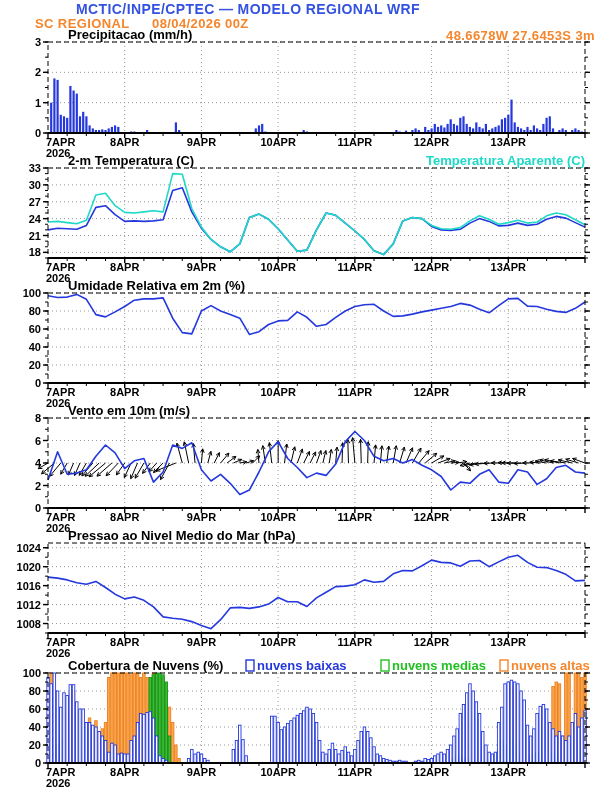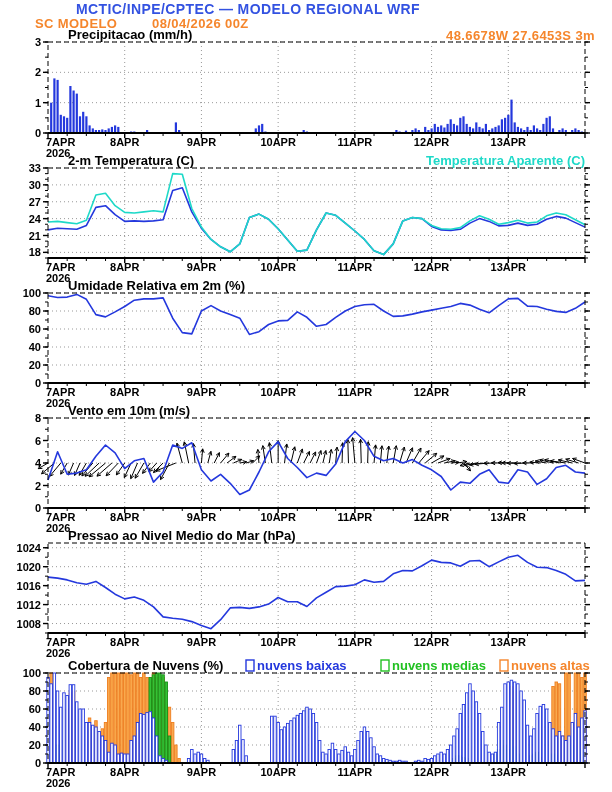--- a/index.html
+++ b/index.html
@@ -11,21 +11,21 @@
   #hdr-run{top:16px;left:152px;font-size:13px;}
   #hdr-coords{top:28px;left:0;width:575px;text-align:right;font-size:13px;margin-left:20px;}
   svg{position:absolute;top:0;left:0;}
   text{font-family:"Liberation Sans",sans-serif;font-weight:bold;}
 </style>
 </head>
 <body>
 
 <div id="page">
   <div id="hdr-line1" class="hdr" style="color: rgb(51, 82, 225);">MCTIC/INPE/CPTEC — MODELO REGIONAL WRF</div>
-  <div id="hdr-station" class="hdr" style="color: rgb(245, 134, 44);">SC MODELO</div>
+  <div id="hdr-station" class="hdr" style="color: rgb(245, 134, 44);">SC REGIONAL</div>
   <div id="hdr-run" class="hdr" style="color: rgb(245, 134, 44);">08/04/2026 00Z</div>
   <div id="hdr-coords" class="hdr" style="color: rgb(245, 134, 44);">48.6678W 27.6453S 3m</div>
   <svg id="meteogram" width="612" height="792" viewBox="0 0 612 792">
       <g>
         <line x1="124.71428571428571" y1="42" x2="124.71428571428571" y2="133" stroke="#999999" stroke-width="1" stroke-dasharray="1 3"></line>
         <line x1="201.42857142857142" y1="42" x2="201.42857142857142" y2="133" stroke="#999999" stroke-width="1" stroke-dasharray="1 3"></line>
         <line x1="278.1428571428571" y1="42" x2="278.1428571428571" y2="133" stroke="#999999" stroke-width="1" stroke-dasharray="1 3"></line>
         <line x1="354.85714285714283" y1="42" x2="354.85714285714283" y2="133" stroke="#999999" stroke-width="1" stroke-dasharray="1 3"></line>
         <line x1="431.57142857142856" y1="42" x2="431.57142857142856" y2="133" stroke="#999999" stroke-width="1" stroke-dasharray="1 3"></line>
         <line x1="508.2857142857143" y1="42" x2="508.2857142857143" y2="133" stroke="#999999" stroke-width="1" stroke-dasharray="1 3"></line>

